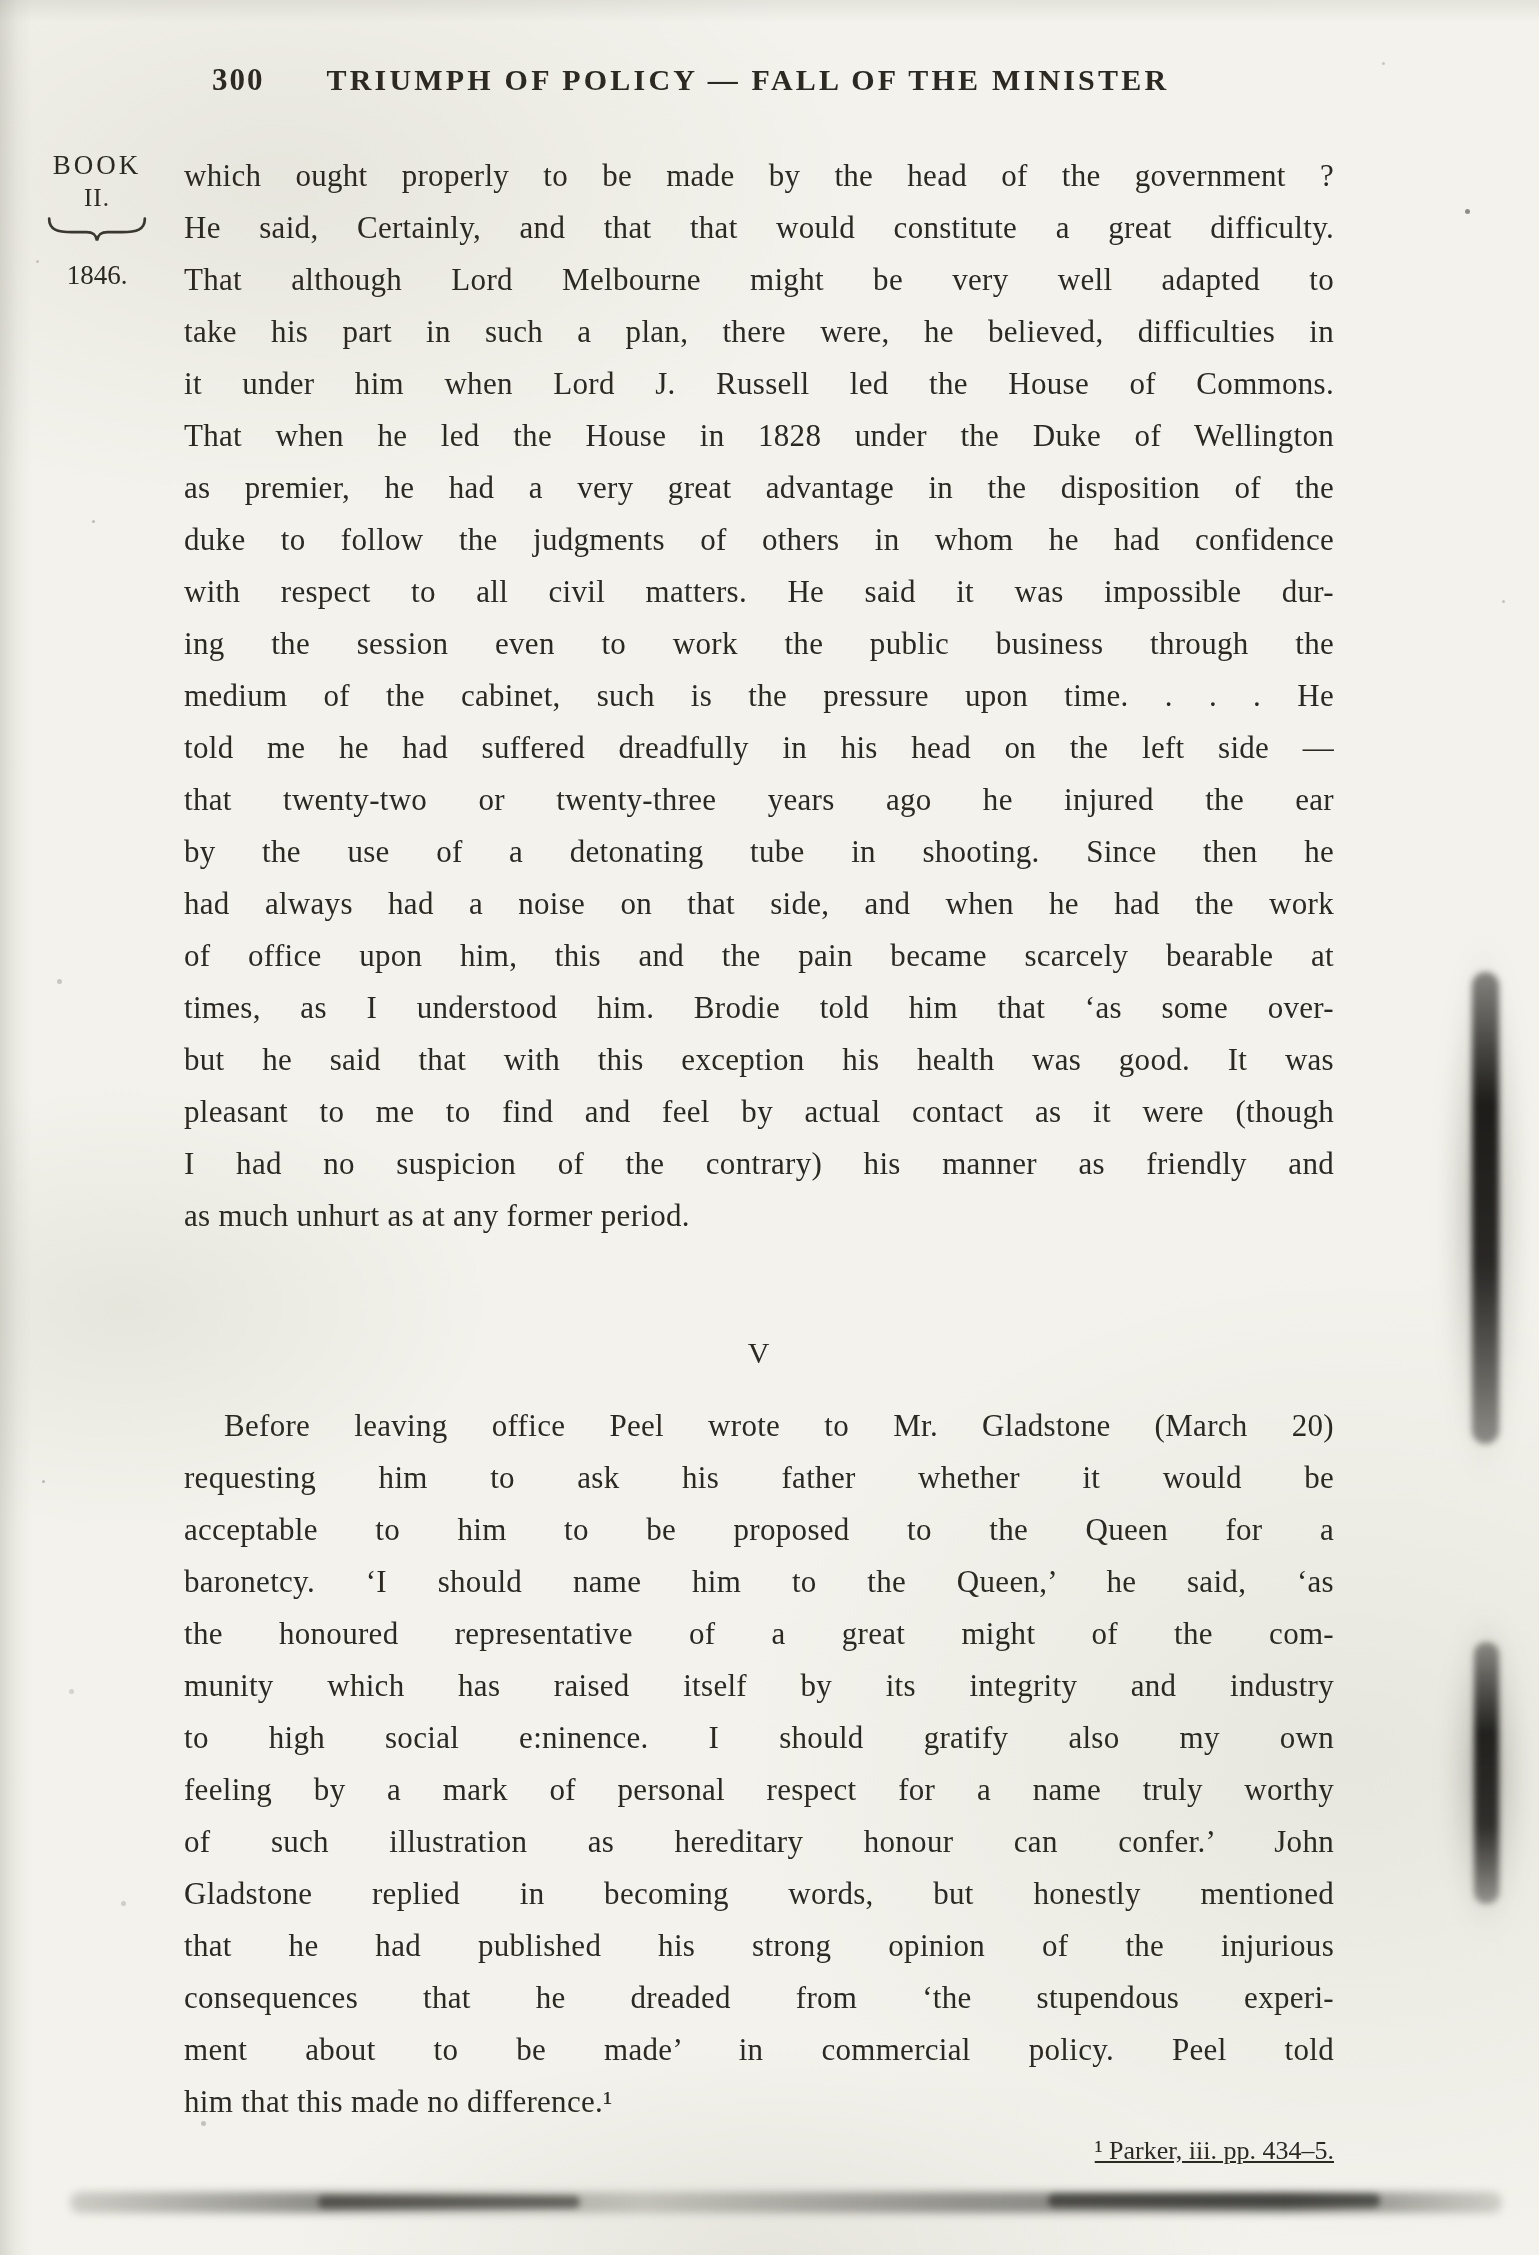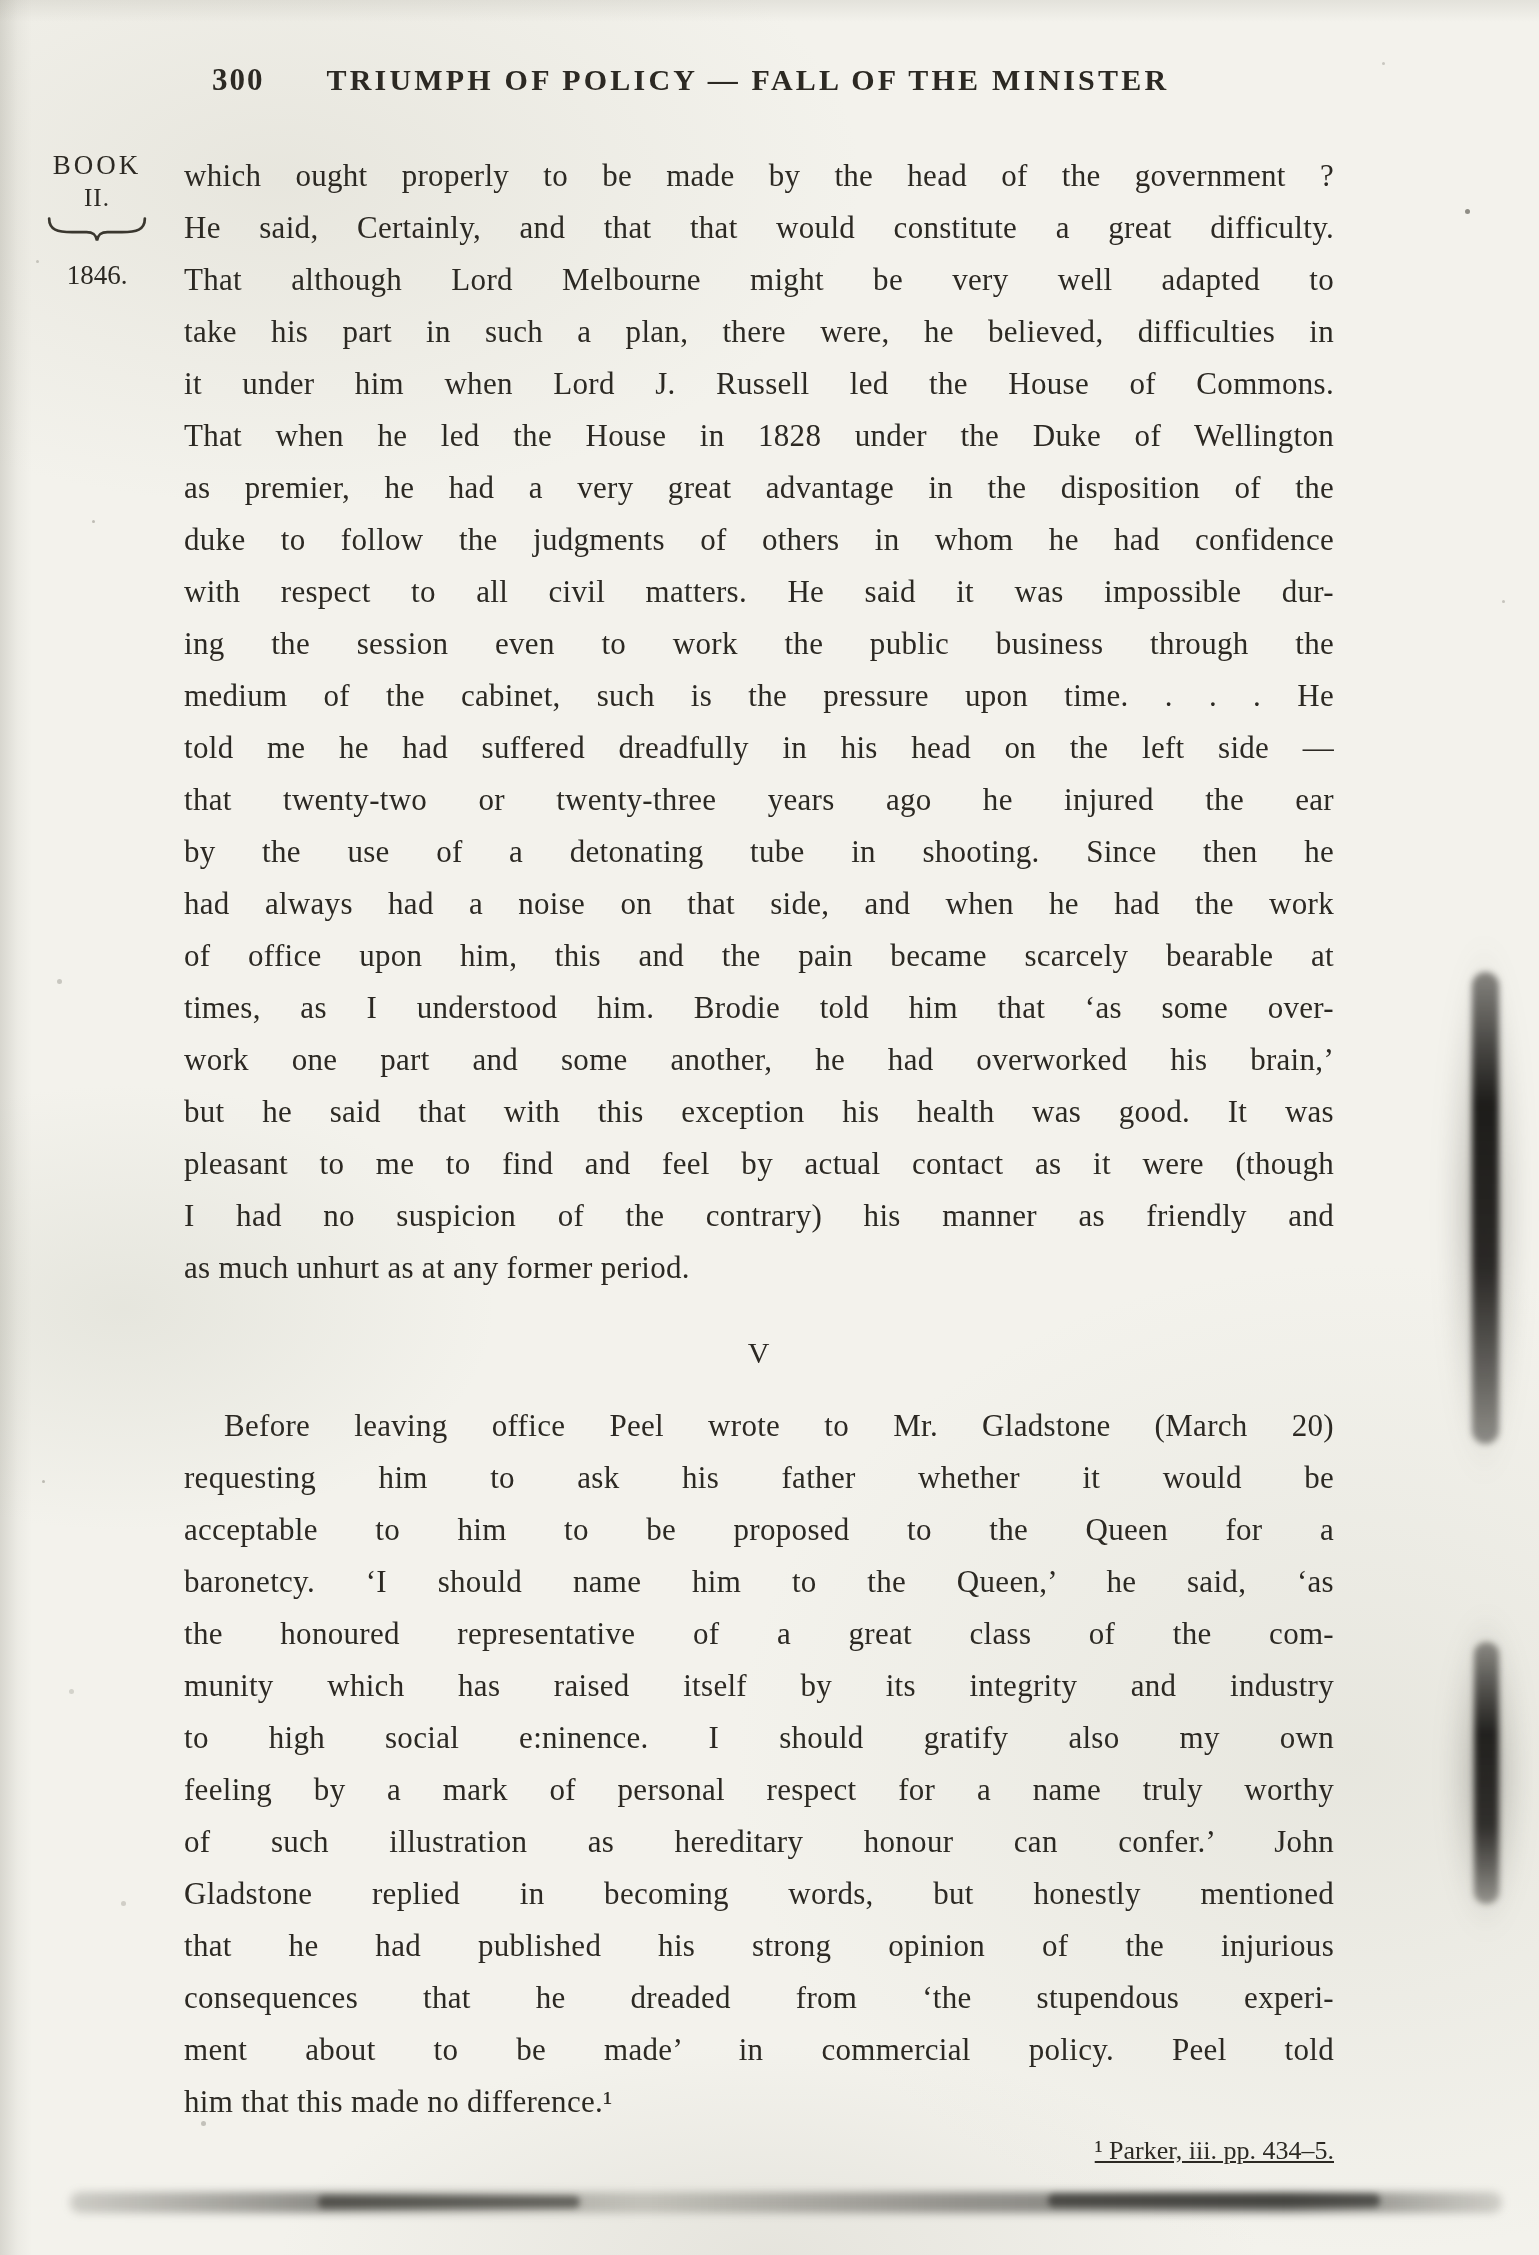--- a/index.html
+++ b/index.html
@@ -166,33 +166,32 @@
         <div class="line">duke to follow the judgments of others in whom he had confidence</div>
         <div class="line">with respect to all civil matters.  He said it was impossible dur-</div>
         <div class="line">ing the session even to work the public business through the</div>
         <div class="line">medium of the cabinet, such is the pressure upon time. . . .  He</div>
         <div class="line">told me he had suffered dreadfully in his head on the left side —</div>
         <div class="line">that twenty-two or twenty-three years ago he injured the ear</div>
         <div class="line">by the use of a detonating tube in shooting.  Since then he</div>
         <div class="line">had always had a noise on that side, and when he had the work</div>
         <div class="line">of office upon him, this and the pain became scarcely bearable at</div>
         <div class="line">times, as I understood him.  Brodie told him that ‘as some over-</div>
-        <div class="line">work one part and some another, he had overworked his brain,’</div>
         <div class="line">but he said that with this exception his health was good.  It was</div>
         <div class="line">pleasant to me to find and feel by actual contact as it were (though</div>
         <div class="line">I had no suspicion of the contrary) his manner as friendly and</div>
         <div class="line last">as much unhurt as at any former period.</div>
       </div>
     <div class="section-heading">V</div>
     <div class="para para-2">
         <div class="line first">Before leaving office Peel wrote to Mr. Gladstone (March 20)</div>
         <div class="line">requesting him to ask his father whether it would be</div>
         <div class="line">acceptable to him to be proposed to the Queen for a</div>
         <div class="line">baronetcy.  ‘I should name him to the Queen,’ he said, ‘as</div>
-        <div class="line">the honoured representative of a great class of the com-</div>
+        <div class="line">the honoured representative of a great might of the com-</div>
         <div class="line">munity which has raised itself by its integrity and industry</div>
         <div class="line">to high social e:ninence.  I should gratify also my own</div>
         <div class="line">feeling by a mark of personal respect for a name truly worthy</div>
         <div class="line">of such illustration as hereditary honour can confer.’  John</div>
         <div class="line">Gladstone replied in becoming words, but honestly mentioned</div>
         <div class="line">that he had published his strong opinion of the injurious</div>
         <div class="line">consequences that he dreaded from ‘the stupendous experi-</div>
         <div class="line">ment about to be made’ in commercial policy.  Peel told</div>
         <div class="line last">him that this made no difference.¹</div>
       </div>

